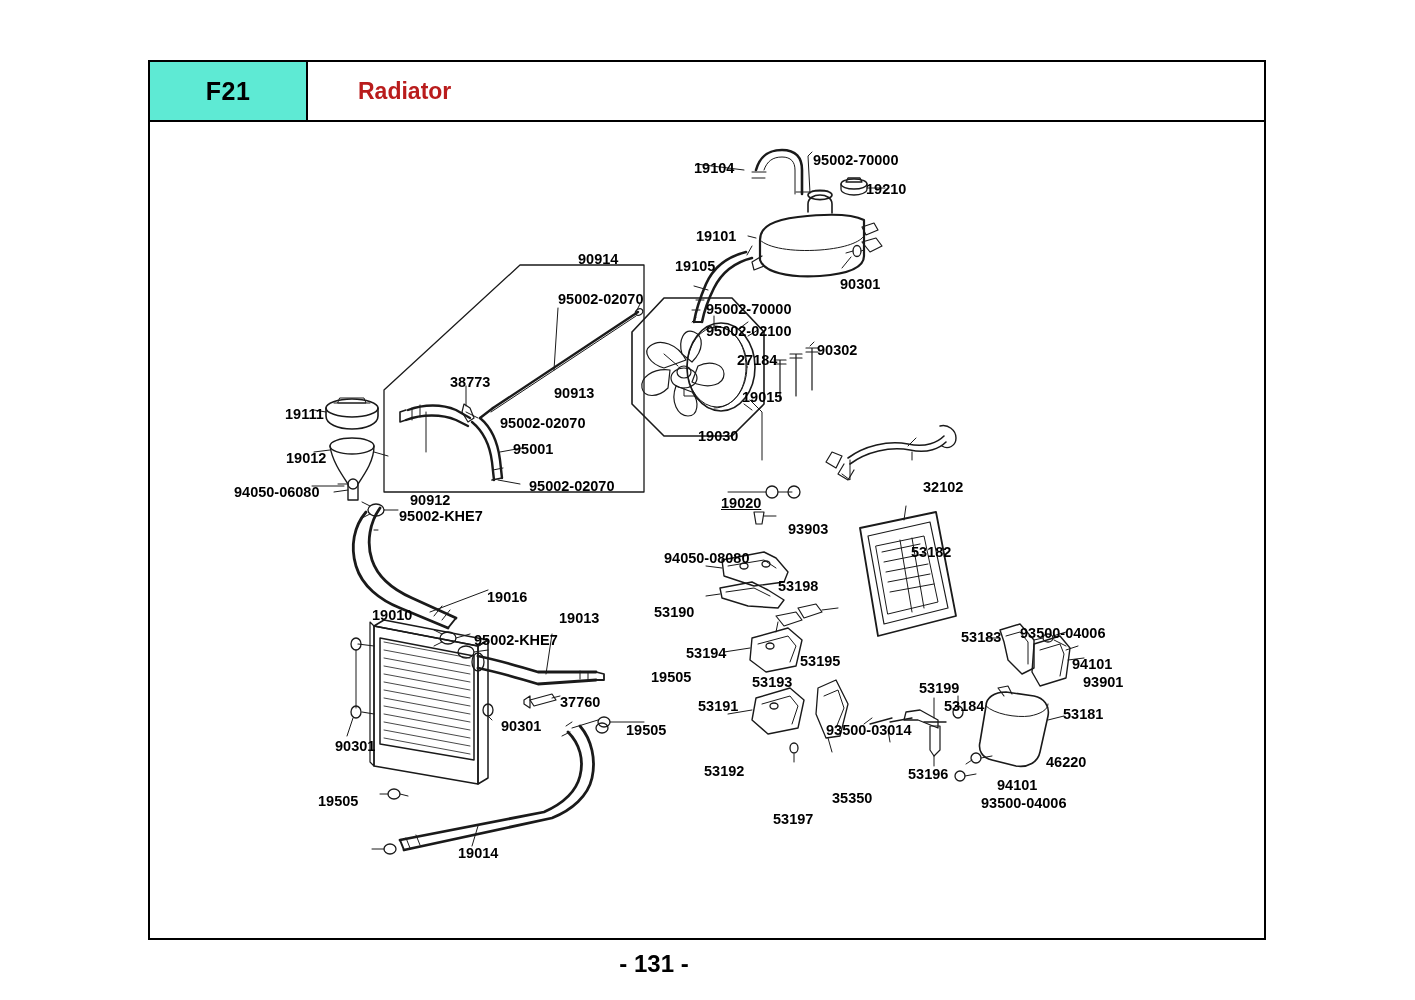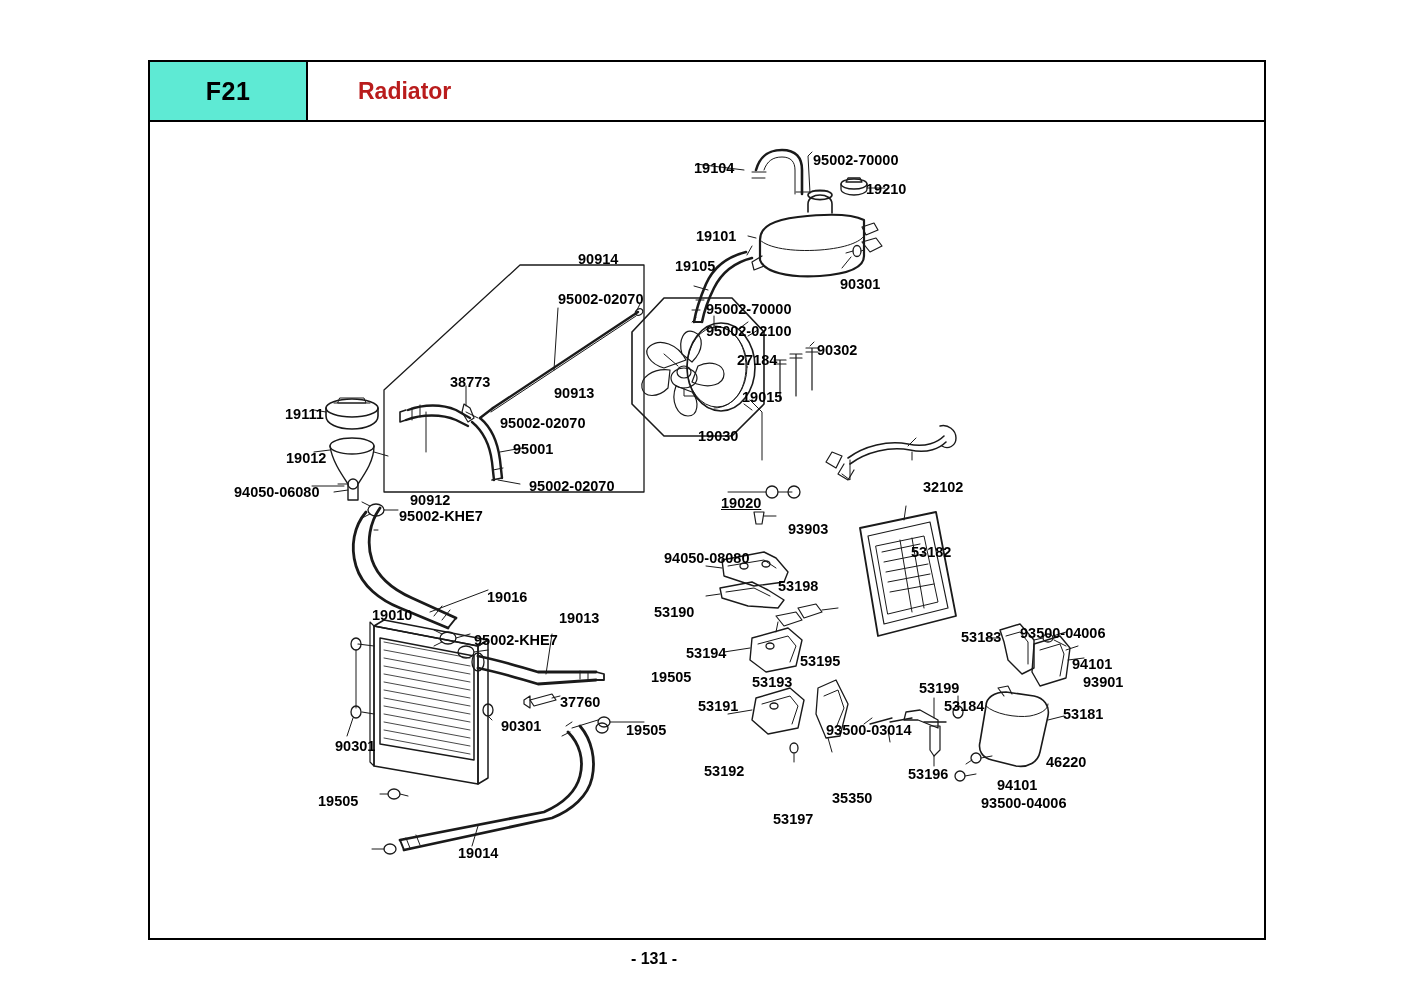--- a/index.html
+++ b/index.html
@@ -64,21 +64,21 @@
     width: 1118px;
     height: 2px;
     background: #000;
   }
   .page-number {
     position: absolute;
     left: 0;
     top: 950px;
     width: 1308px;
     text-align: center;
-    font-size: 16px;
+    font-size: 24px;
     font-weight: bold;
     color: #000;
   }
   
   .watermark {
     position: absolute;
     left: 455px;
     top: 400px;
     width: 420px;
     height: 290px;

